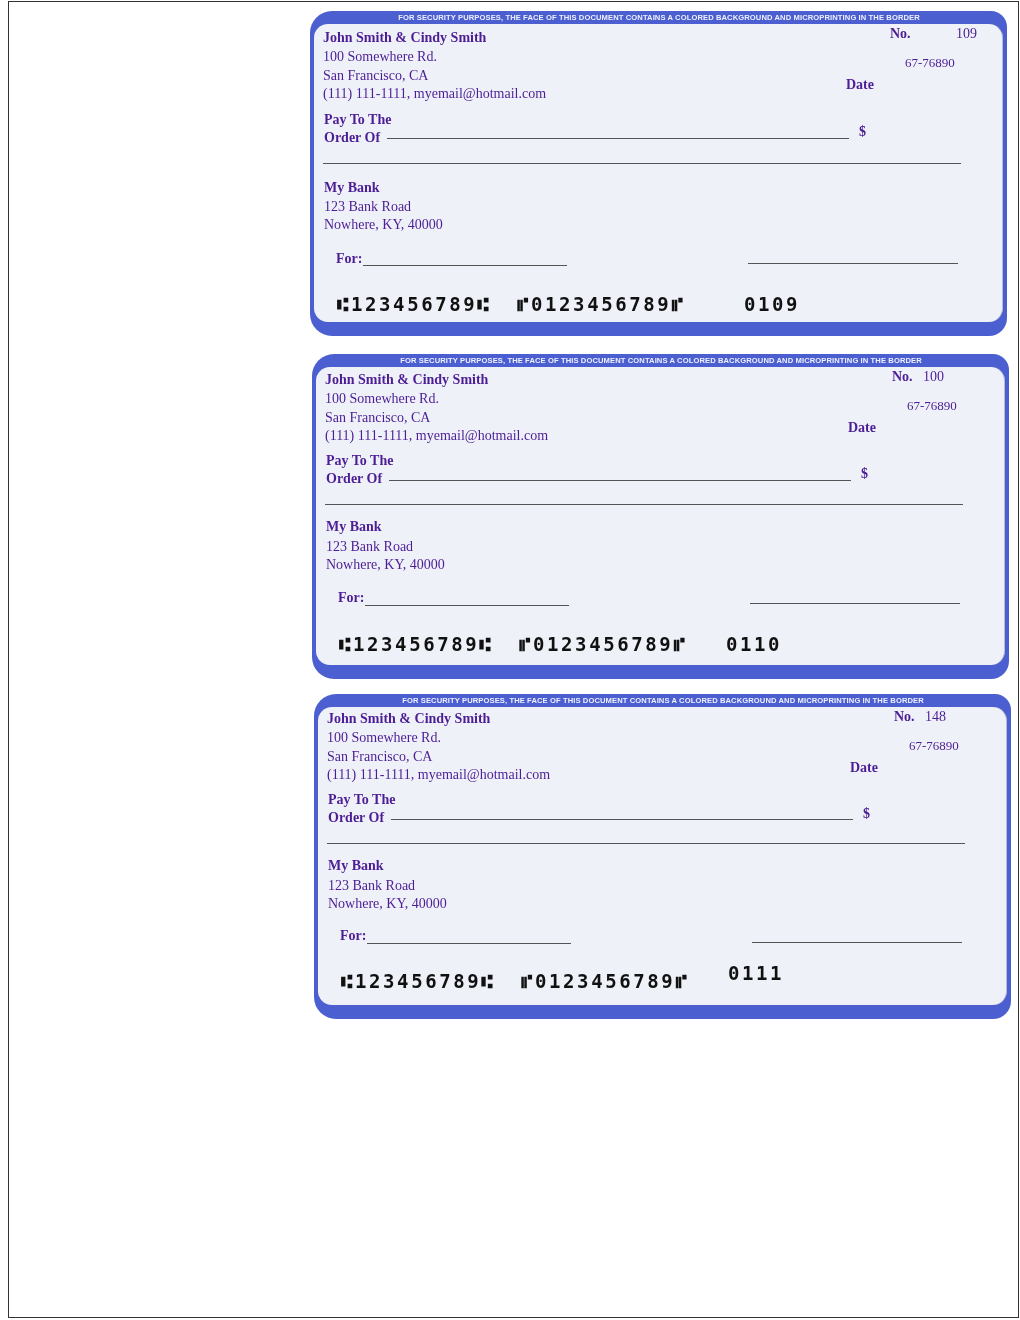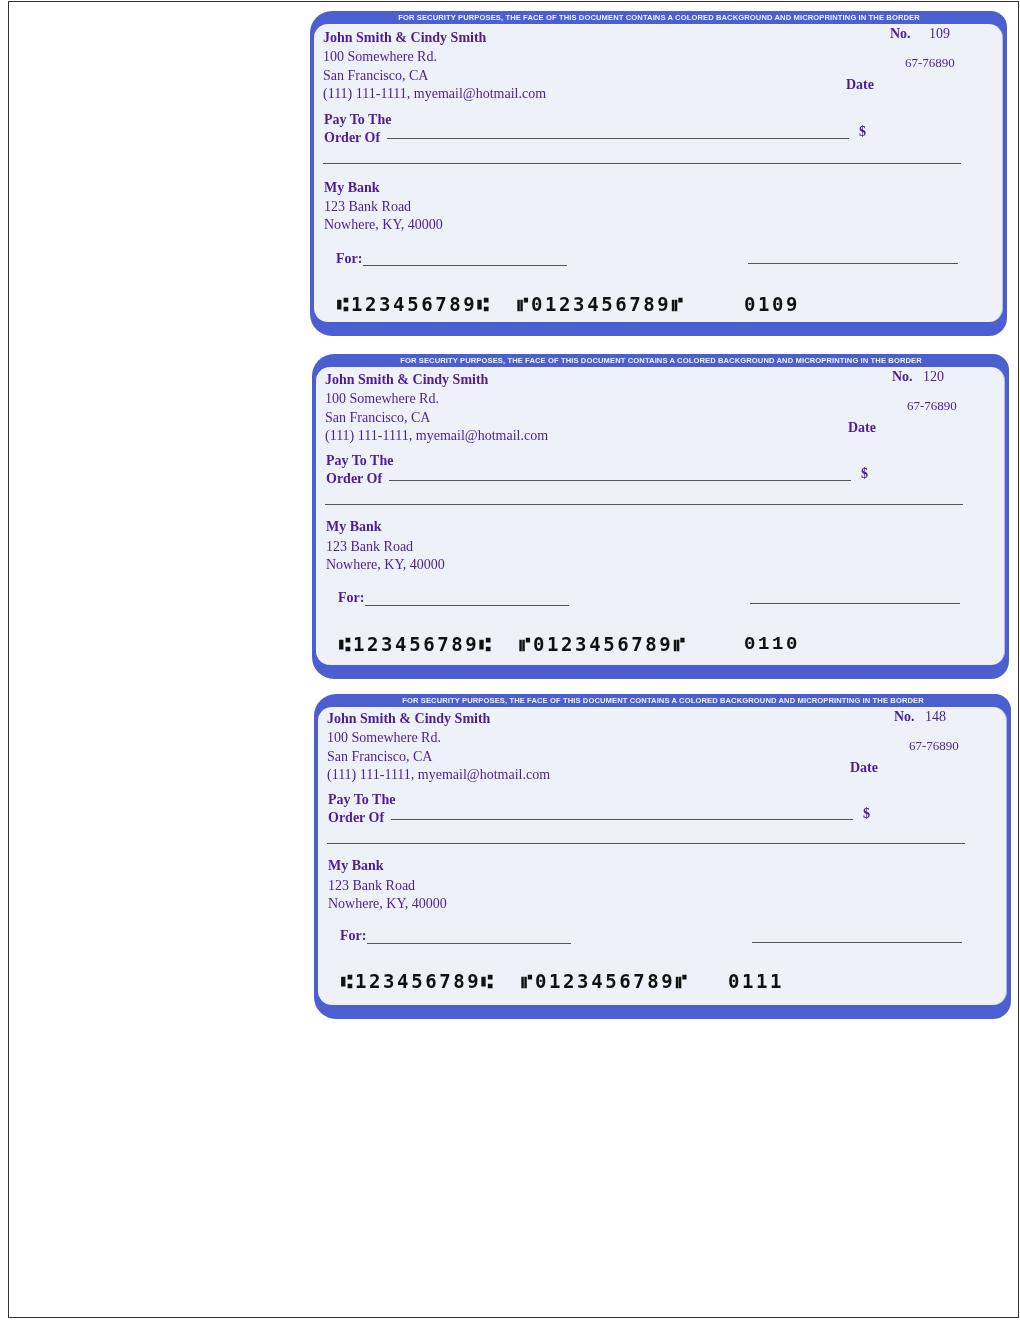--- a/index.html
+++ b/index.html
@@ -22,21 +22,21 @@
 
 <div class="check" style="left:310px; top:11px;">
   <div class="shell"></div>
   <div class="banner">FOR SECURITY PURPOSES, THE FACE OF THIS DOCUMENT CONTAINS A COLORED BACKGROUND AND MICROPRINTING IN THE BORDER</div>
   <div class="face"></div>
   <div class="txt bold" style="left:13px; top:19px;">John Smith &amp; Cindy Smith</div>
   <div class="txt" style="left:13px; top:38px;">100 Somewhere Rd.</div>
   <div class="txt" style="left:13px; top:57px;">San Francisco, CA</div>
   <div class="txt" style="left:13px; top:75px;">(111) 111-1111, myemail@hotmail.com</div>
   <div class="txt bold" style="left:580px; top:15px;">No.</div>
-  <div class="txt" style="left:619px; top:15px;">109</div>
+  <div class="txt" style="left:646px; top:15px;">109</div>
   <div class="txt small" style="left:595px; top:44px;">67-76890</div>
   <div class="txt bold" style="left:536px; top:66px;">Date</div>
   <div class="txt bold" style="left:14px; top:101px;">Pay To The</div>
   <div class="txt bold" style="left:14px; top:119px;">Order Of</div>
   <div class="line" style="left:77px; top:127px; width:462px;"></div>
   <div class="txt bold" style="left:549px; top:113px;">$</div>
   <div class="line" style="left:13px; top:152px; width:638px;"></div>
   <div class="txt bold" style="left:14px; top:169px;">My Bank</div>
   <div class="txt" style="left:14px; top:188px;">123 Bank Road</div>
   <div class="txt" style="left:14px; top:206px;">Nowhere, KY, 40000</div>
@@ -50,37 +50,37 @@
 
 <div class="check" style="left:312px; top:354px;">
   <div class="shell"></div>
   <div class="banner">FOR SECURITY PURPOSES, THE FACE OF THIS DOCUMENT CONTAINS A COLORED BACKGROUND AND MICROPRINTING IN THE BORDER</div>
   <div class="face"></div>
   <div class="txt bold" style="left:13px; top:18px;">John Smith &amp; Cindy Smith</div>
   <div class="txt" style="left:13px; top:37px;">100 Somewhere Rd.</div>
   <div class="txt" style="left:13px; top:56px;">San Francisco, CA</div>
   <div class="txt" style="left:13px; top:74px;">(111) 111-1111, myemail@hotmail.com</div>
   <div class="txt bold" style="left:580px; top:15px;">No.</div>
-  <div class="txt" style="left:611px; top:15px;">120</div>
+  <div class="txt" style="left:611px; top:15px;">100</div>
   <div class="txt small" style="left:595px; top:44px;">67-76890</div>
   <div class="txt bold" style="left:536px; top:66px;">Date</div>
   <div class="txt bold" style="left:14px; top:99px;">Pay To The</div>
   <div class="txt bold" style="left:14px; top:117px;">Order Of</div>
   <div class="line" style="left:77px; top:126px; width:462px;"></div>
   <div class="txt bold" style="left:549px; top:112px;">$</div>
   <div class="line" style="left:13px; top:150px; width:638px;"></div>
   <div class="txt bold" style="left:14px; top:165px;">My Bank</div>
   <div class="txt" style="left:14px; top:185px;">123 Bank Road</div>
   <div class="txt" style="left:14px; top:203px;">Nowhere, KY, 40000</div>
   <div class="txt bold" style="left:26px; top:236px;">For:</div>
   <div class="line" style="left:53px; top:251px; width:204px;"></div>
   <div class="line" style="left:438px; top:249px; width:210px;"></div>
   <div class="micr" style="left:27px; top:279px;">⑆123456789⑆</div>
   <div class="micr" style="left:207px; top:279px;">⑈0123456789⑈</div>
-  <div class="micr" style="left:432px; top:279px;font-family:Liberation Mono, monospace;">0110</div>
+  <div class="micr" style="left:414px; top:279px;">0110</div>
 </div>
 
 <div class="check" style="left:314px; top:694px;">
   <div class="shell"></div>
   <div class="banner">FOR SECURITY PURPOSES, THE FACE OF THIS DOCUMENT CONTAINS A COLORED BACKGROUND AND MICROPRINTING IN THE BORDER</div>
   <div class="face"></div>
   <div class="txt bold" style="left:13px; top:17px;">John Smith &amp; Cindy Smith</div>
   <div class="txt" style="left:13px; top:36px;">100 Somewhere Rd.</div>
   <div class="txt" style="left:13px; top:55px;">San Francisco, CA</div>
   <div class="txt" style="left:13px; top:73px;">(111) 111-1111, myemail@hotmail.com</div>
@@ -94,14 +94,14 @@
   <div class="txt bold" style="left:549px; top:112px;">$</div>
   <div class="line" style="left:13px; top:149px; width:638px;"></div>
   <div class="txt bold" style="left:14px; top:164px;">My Bank</div>
   <div class="txt" style="left:14px; top:184px;">123 Bank Road</div>
   <div class="txt" style="left:14px; top:202px;">Nowhere, KY, 40000</div>
   <div class="txt bold" style="left:26px; top:234px;">For:</div>
   <div class="line" style="left:53px; top:249px; width:204px;"></div>
   <div class="line" style="left:438px; top:248px; width:210px;"></div>
   <div class="micr" style="left:27px; top:276px;">⑆123456789⑆</div>
   <div class="micr" style="left:207px; top:276px;">⑈0123456789⑈</div>
-  <div class="micr" style="left:414px; top:276px;">0111</div>
+  <div class="micr" style="left:414px; top:268px;">0111</div>
 </div>
 
 </body></html>

